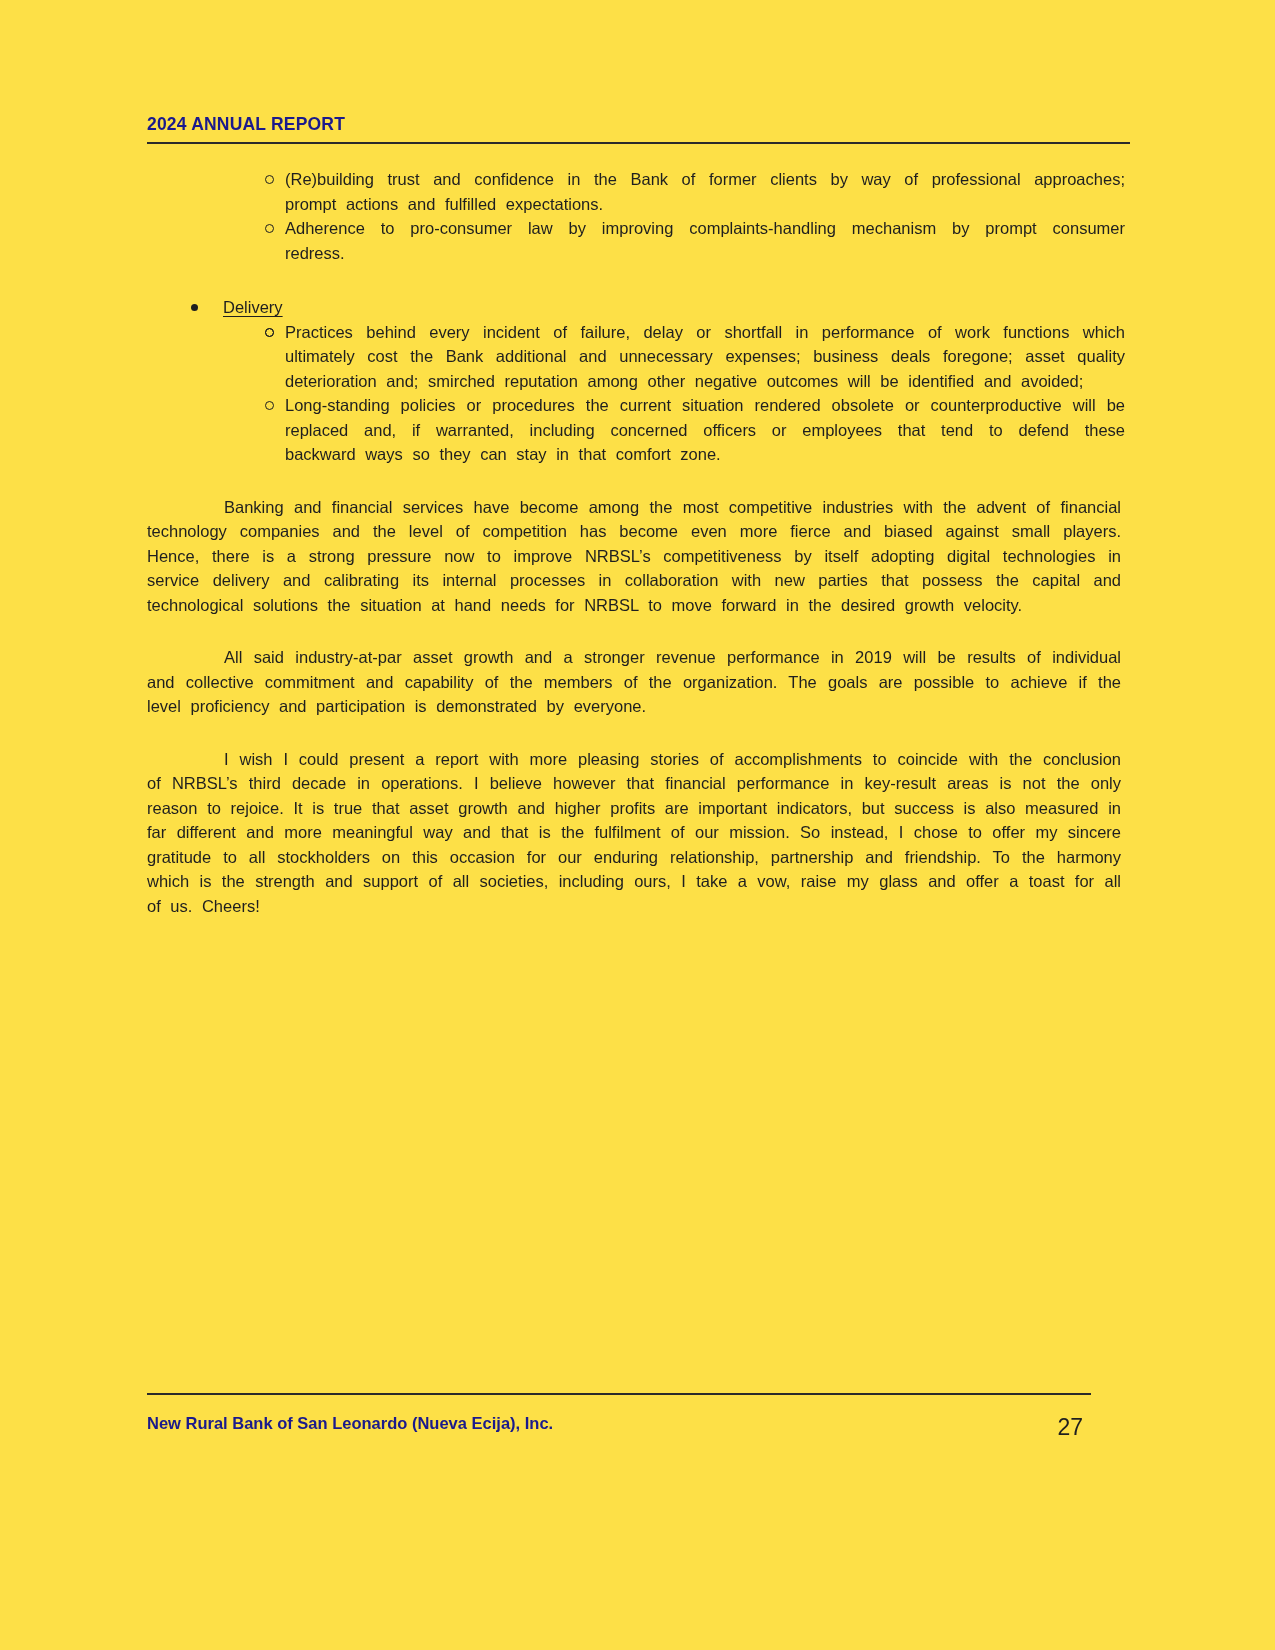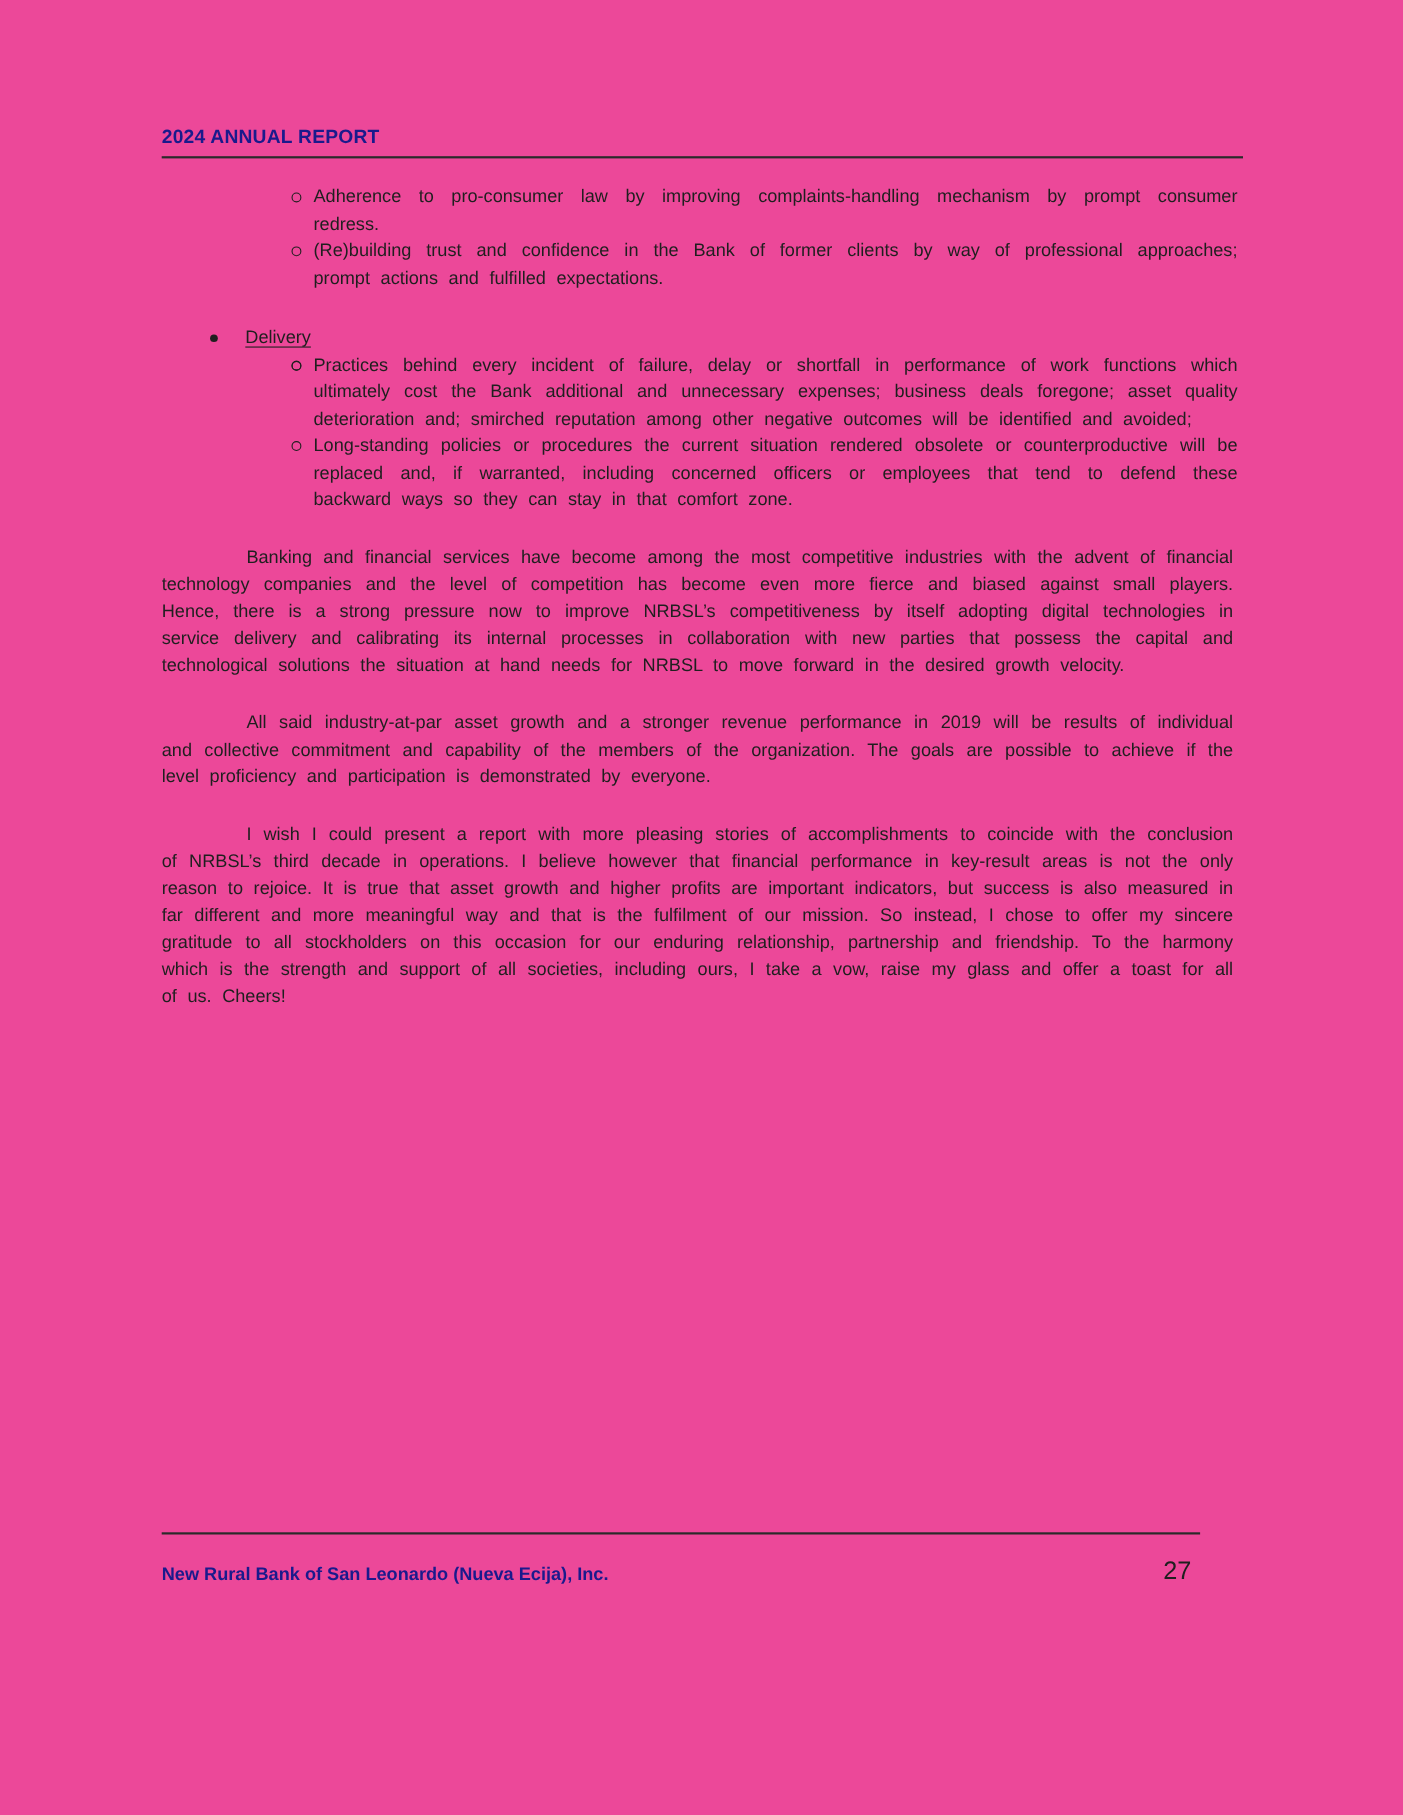--- a/index.html
+++ b/index.html
@@ -6,21 +6,21 @@
   :root {
     --navy: #1a1a8c;
     --body_text: #1f1f1f;
     --rule: #2a2a2a;
   }
   html, body { margin: 0; padding: 0; background: #ffffff; }
   .doc {
     position: relative;
     width: 1275px;
     height: 1650px;
-    background: #ec4899;
+    background: #fde047;
     overflow: hidden;
     font-family: "Liberation Sans", "DejaVu Sans", sans-serif;
     color: var(--body_text, #1f1f1f);
   }
 
   
   .header { position: absolute; left: 147px; top: 114px; width: 983px; }
   .header-title {
     font-size: 17.5px;
     font-weight: bold;
@@ -86,21 +86,21 @@
     height: 2px;
     background: var(--rule, #2a2a2a);
   }
   .footer-row {
     position: absolute;
     left: 147px;
     top: 1414px;
     width: 936px;
     display: flex;
     justify-content: space-between;
-    align-items: flex-end;
+    align-items: flex-start;
   }
   .footer-bank {
     font-size: 16.5px;
     font-weight: bold;
     color: var(--navy, #1a1a8c);
   }
   .footer-page { font-size: 23px; color: var(--body_text, #1f1f1f); }
 </style>
 </head>
 <body>
@@ -110,25 +110,25 @@
   <div class="header">
     <div class="header-title">2024 ANNUAL REPORT</div>
     <div class="header-rule"></div>
   </div>
 
   <div class="body-col">
 
     <div>
       <div class="l2-item">
         <span class="l2-marker"></span>
-        <span>Adherence to pro-consumer law by improving complaints-handling mechanism by prompt consumer redress.</span>
+        <span>(Re)building trust and confidence in the Bank of former clients by way of professional approaches; prompt actions and fulfilled expectations.</span>
       </div>
       <div class="l2-item">
         <span class="l2-marker"></span>
-        <span>(Re)building trust and confidence in the Bank of former clients by way of professional approaches; prompt actions and fulfilled expectations.</span>
+        <span>Adherence to pro-consumer law by improving complaints-handling mechanism by prompt consumer redress.</span>
       </div>
     </div>
 
     <div class="l1-item">
       <span class="l1-marker"></span>
       <span class="heading-line">Delivery</span>
     </div>
 
     <div>
       <div class="l2-item">

